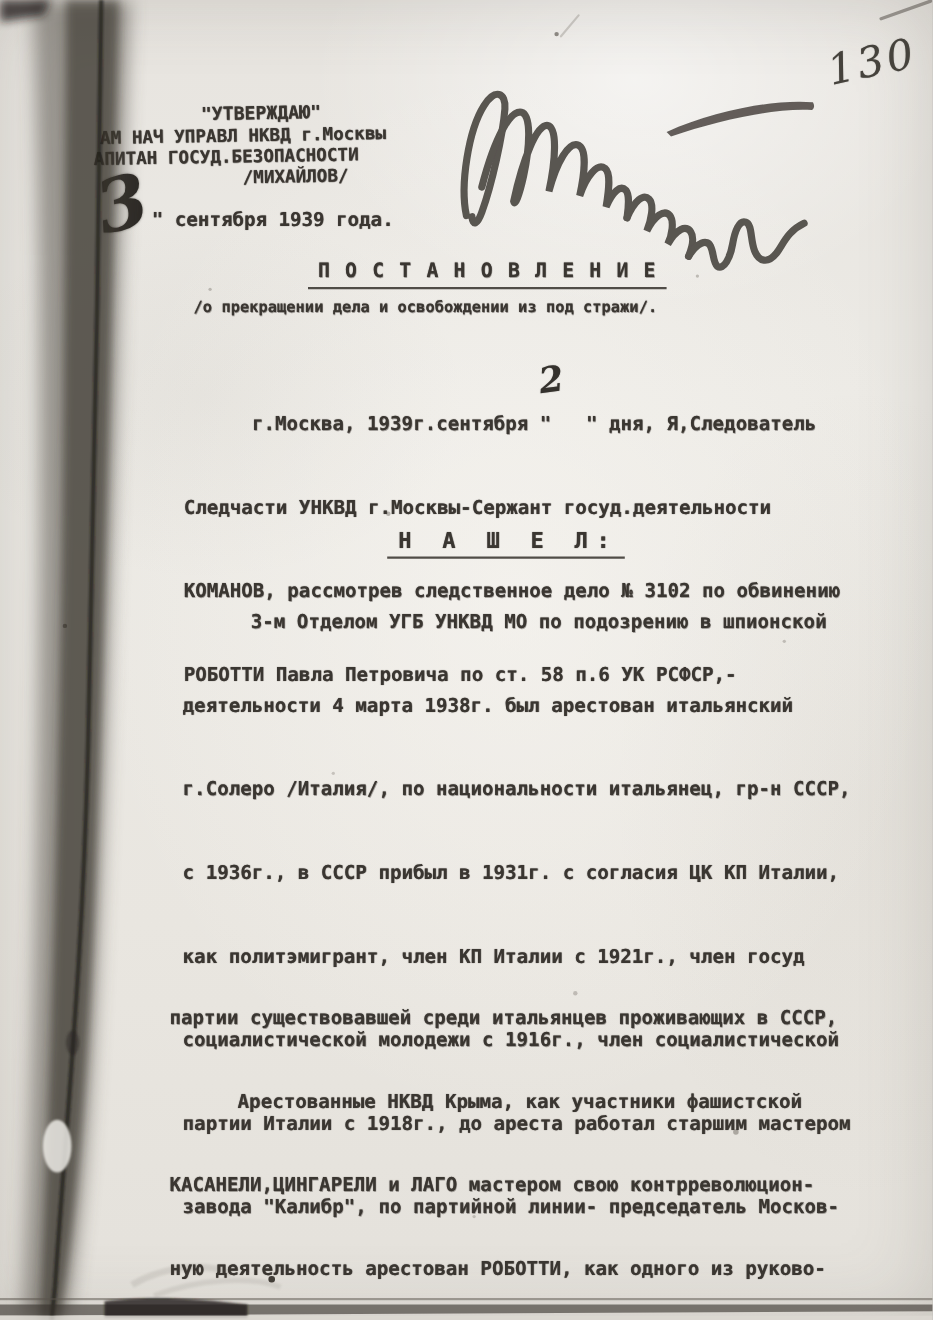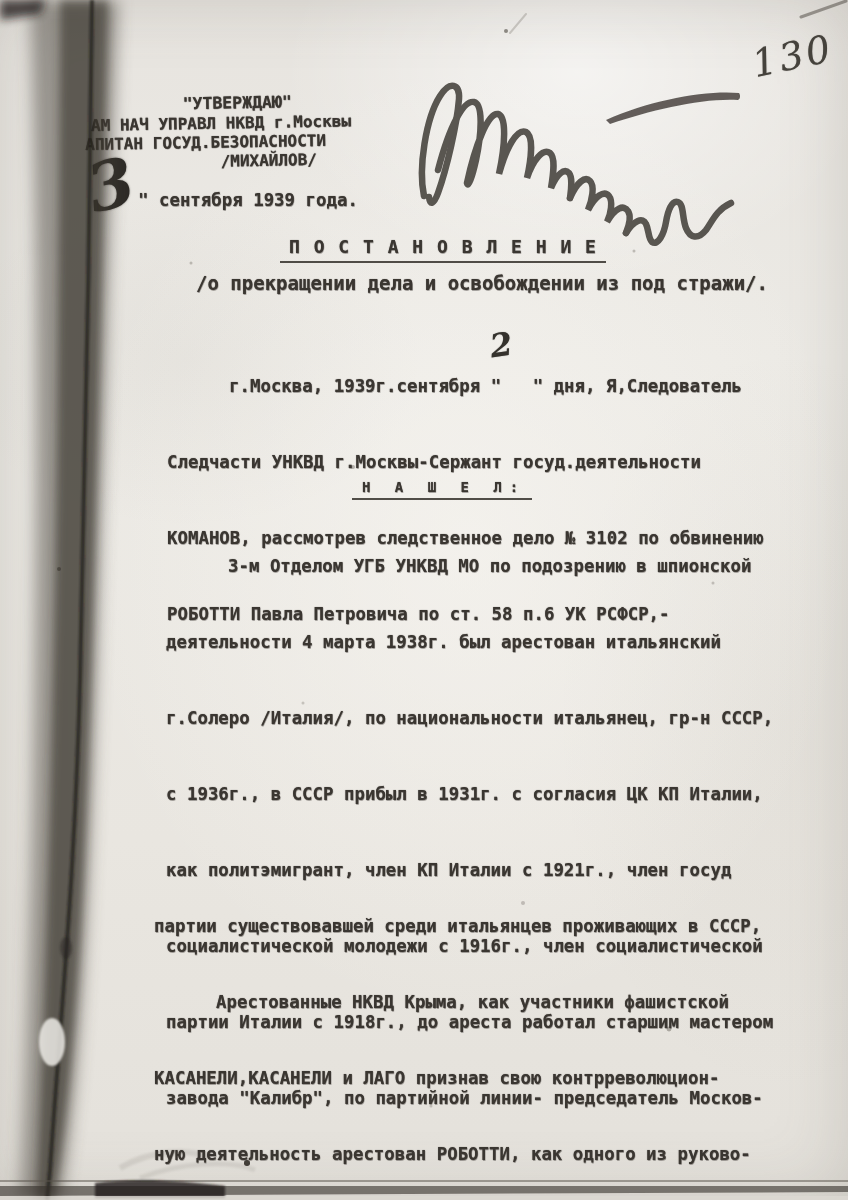--- a/index.html
+++ b/index.html
@@ -22,23 +22,23 @@
   .approval{left:183px; top:94px;  font-size:16.5px;}
   .h-line1 {left:91px;  top:114px; font-size:16px;}
   .h-line2 {left:85px;  top:133px; font-size:16px;}
   .h-line3 {left:220px; top:152px; font-size:16px;}
   .header-block{position:absolute;left:0;top:0;width:848px;height:200px;transform:rotate(-1deg);transform-origin:200px 130px;}
   .date-line{left:138px; top:190px; font-size:17.4px;}
   .title{
     left:280px; top:236px; font-size:18px; letter-spacing:1.5px;
     border-bottom:2px solid rgba(52,48,42,.85); padding:0 9px 4px 9px;
   }
-  .subtitle{left:176px; top:272px; font-size:19px;margin-left:20px;}
+  .subtitle{left:176px; top:272px; font-size:14px;}
   .found-heading{
-    left:352px; top:479px; font-size:14px; letter-spacing:8px;
+    left:352px; top:479px; font-size:20px; letter-spacing:8px;
     border-bottom:2px solid rgba(52,48,42,.85); padding:0 6px 3px 10px;
   }
   .para{position:absolute; font-size:17.4px;}
   .para .ln{height:36px; line-height:36px; white-space:pre;}
   .para .ind{padding-left:62px;}
   .para1{left:167px; top:328px;}
   .para2{left:166px; top:508px;}
   .para3{left:154px; top:868px;}
   .hand{
     position:absolute; font-family:"DejaVu Serif", serif; font-style:italic;
@@ -106,21 +106,21 @@
     <div class="ln">как политэмигрант, член КП Италии с 1921г., член госуд</div>
     <div class="ln">социалистической молодежи с 1916г., член социалистической</div>
     <div class="ln">партии Италии с 1918г., до ареста работал старшим мастером</div>
     <div class="ln">завода "Калибр", по партийной линии- председатель Москов-</div>
     
   </div>
 
   <div class="para para3 typed">
     <div class="ln">партии существовавшей среди итальянцев проживающих в СССР,</div>
     <div class="ln ind">Арестованные НКВД Крыма, как участники фашистской</div>
-    <div class="ln">КАСАНЕЛИ,КАСАНЕЛИ и ЛАГО признав свою контрреволюцион-</div>
+    <div class="ln">КАСАНЕЛИ,ЦИНГАРЕЛИ и ЛАГО мастером свою контрреволюцион-</div>
     <div class="ln">ную деятельность арестован РОБОТТИ, как одного из руково-</div>
     
     
   </div>
 
   <svg class="overlay" width="848" height="1200" viewBox="0 0 848 1200">
     <defs>
       <filter id="b8" x="-50%" y="-50%" width="200%" height="200%">
           <feGaussianBlur stdDeviation="8"></feGaussianBlur>
         </filter>

